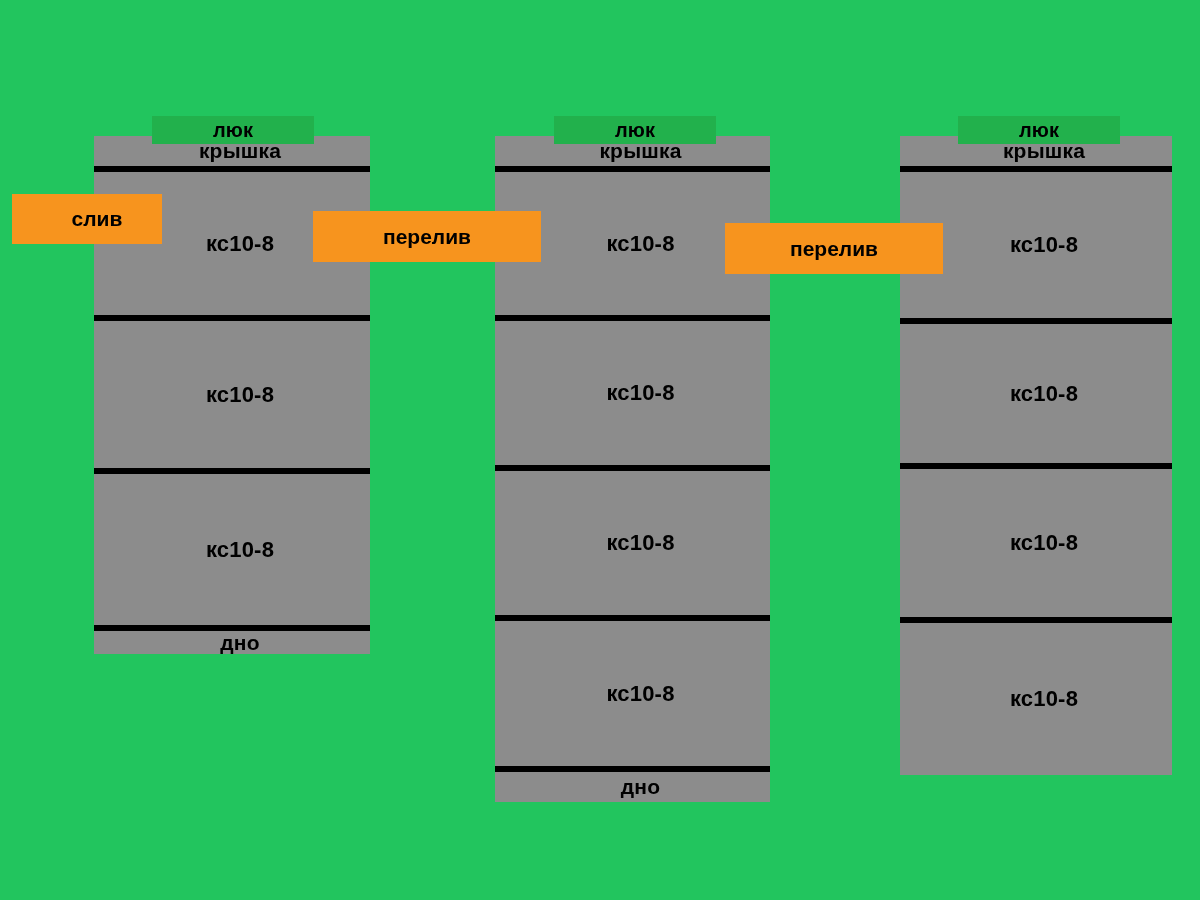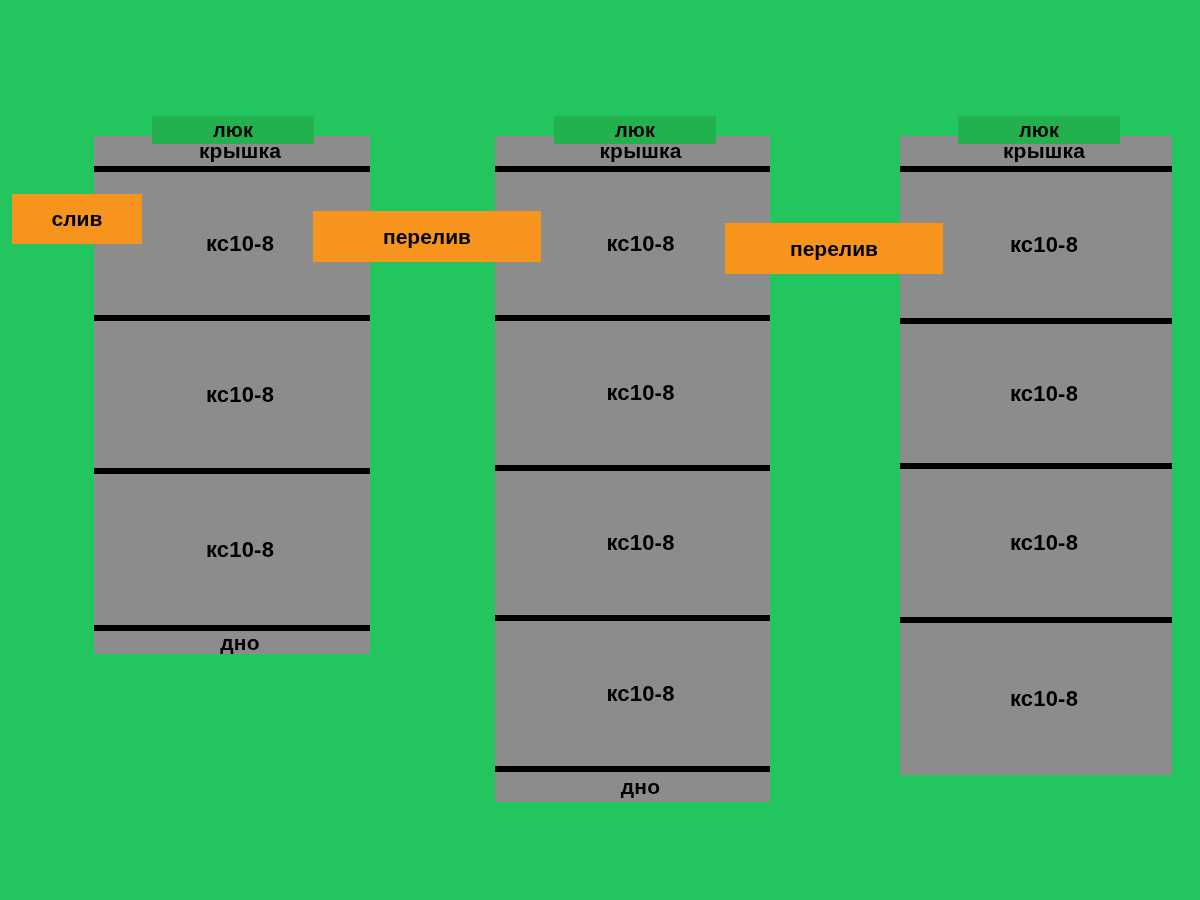--- a/index.html
+++ b/index.html
@@ -180,21 +180,21 @@
     <div class="cell" style="top:333px; height:148px;">
       <span>кс10-8</span>
     </div>
     <div class="joint" style="top:481px;"></div>
 
     <div class="cell" style="top:487px; height:152px;">
       <span>кс10-8</span>
     </div>
   </div>
 
-  <div class="pipe" style="left:12px; top:194px; width:130px; height:50px;">
+  <div class="pipe" style="left:12px; top:194px; width:130px; height:50px;padding-left:20px;">
     <span>слив</span>
   </div>
 
   <div class="pipe" style="left:313px; top:211px; width:228px; height:51px;">
     <span>перелив</span>
   </div>
 
   <div class="pipe" style="left:725px; top:223px; width:218px; height:51px;">
     <span>перелив</span>
   </div>

